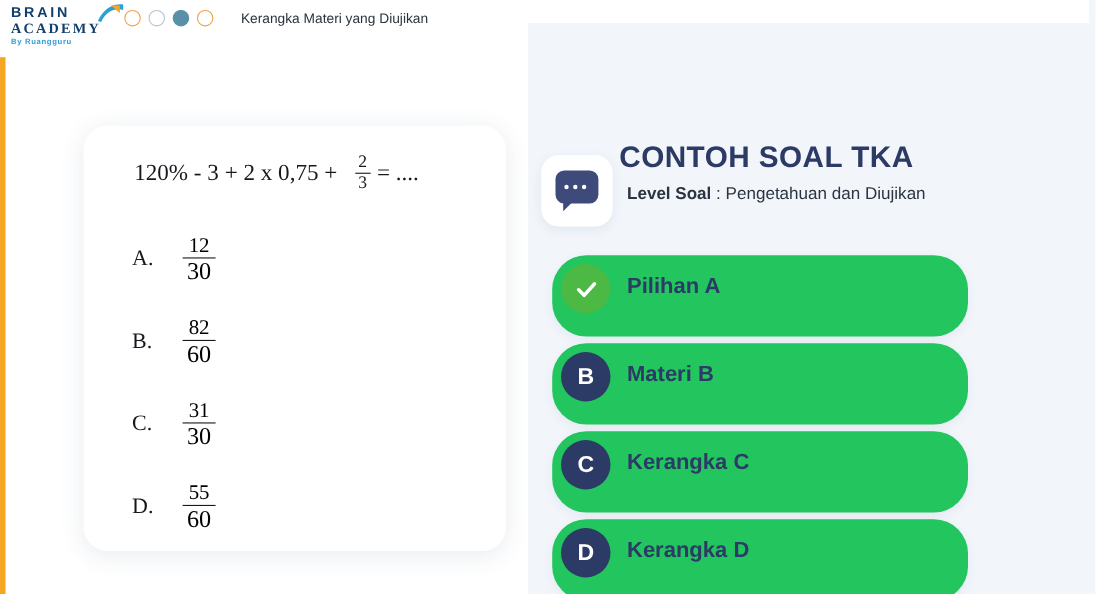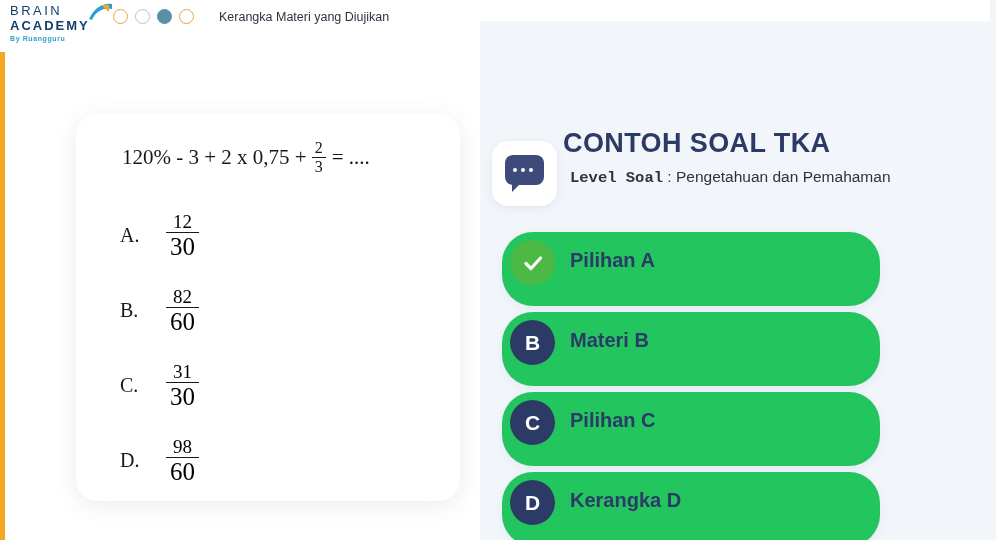--- a/index.html
+++ b/index.html
@@ -52,27 +52,27 @@
   .logo {
     position: absolute;
     left: 10px;
     top: 4px;
     width: 100px;
     height: 44px;
   }
   .logo-line1 {
     font-family: "Liberation Sans", sans-serif;
     font-size: 13px;
-    font-weight: normal;
+    font-weight: bold;
     letter-spacing: 2.5px;
     color: #123f6d;
     line-height: 14px;
   }
   .logo-line2 {
-    font-family: Liberation Sans, sans-serif;
+    font-family: Liberation Serif, serif;
     font-size: 13px;
     font-weight: bold;
     letter-spacing: 2.0px;
     color: #123f6d;
     line-height: 15px;
   }
   .logo-line3 {
     font-family: "Liberation Sans", sans-serif;
     font-size: 7px;
     font-weight: bold;
@@ -129,21 +129,21 @@
     position: absolute;
     left: 46px;
     top: 26px;
     display: flex;
     align-items: center;
     font-family: "Liberation Serif", serif;
     font-size: 21px;
     color: #16181d;
     white-space: nowrap;
   }
-  .equation .txt { margin-right: 5px; text-align: center; }
+  .equation .txt { margin-right: 16px; text-align: center; }
   .frac {
     display: inline-flex;
     flex-direction: column;
     align-items: center;
     justify-content: center;
     line-height: 1;
     font-family: "Liberation Serif", serif;
     vertical-align: middle;
   }
   .frac .num {
@@ -168,21 +168,21 @@
     align-items: center;
     height: 75px;
   }
   .option-letter {
     font-family: "Liberation Serif", serif;
     font-size: 20px;
     color: #16181d;
     width: 46px;
   }
   .option-frac .num { font-size: 19px; padding: 0 4px 1px 4px; }
-  .option-frac .den { font-size: 25px; padding: 1px 4px 0 4px; border-top: 1.5px solid #16181d; }
+  .option-frac .den { font-size: 22px; padding: 1px 4px 0 4px; border-top: 1.5px solid #16181d; }
 
   
   .right-panel {
     position: absolute;
     left: 480px;
     top: 0;
     width: 510px;
     height: 540px;
     background: #f2f6fb;
     margin-top: 21px;
@@ -240,21 +240,21 @@
     color: #2c3a66;
   }
   .meta {
     position: absolute;
     left: 90px;
     top: 145px;
     font-size: 15.5px;
     color: #2b3440;
     line-height: 21px;
   }
-  .meta b { font-weight: bold; font-family: Liberation Mono, monospace; }
+  .meta b { font-weight: bold; }
 
   .choice {
     position: absolute;
     left: 22px;
     width: 378px;
     height: 74px;
     background: #22c55e;
     border-radius: 31px;
     box-shadow: 0 3px 10px rgba(40, 70, 110, 0.07);
   }
@@ -346,21 +346,21 @@
         <span class="option-letter">C.</span>
         <span class="frac option-frac">
           <span class="num">31</span>
           <span class="den">30</span>
         </span>
       </div>
 
       <div class="option-row">
         <span class="option-letter">D.</span>
         <span class="frac option-frac">
-          <span class="num">98</span>
+          <span class="num">55</span>
           <span class="den">60</span>
         </span>
       </div>
 
     </div>
   </div>
 
   <div class="right-panel">
 
     <div class="header-icon">
@@ -371,41 +371,41 @@
             <span></span>
         </div>
       </div>
     </div>
 
     <div class="title">CONTOH SOAL TKA</div>
 
     <div class="meta">
       <div>
         <b>Level Soal</b>
-        <span>: Pengetahuan dan Pemahaman</span>
+        <span>: Pengetahuan dan Diujikan</span>
       </div>
     </div>
 
     <div class="choice" style="top:211px;">
       <div class="badge correct">
         <svg class="check-svg" width="26" height="26" viewBox="0 0 26 26">
           <path d="M6 13.5 L11 18.5 L20.5 8" fill="none" stroke="#ffffff" stroke-width="3.2" stroke-linecap="round" stroke-linejoin="round"></path>
         </svg>
       </div>
       <div class="label">Pilihan A</div>
     </div>
 
     <div class="choice" style="top:291px;">
       <div class="badge dark">B</div>
       <div class="label">Materi B</div>
     </div>
 
     <div class="choice" style="top:371px;">
       <div class="badge dark">C</div>
-      <div class="label">Pilihan C</div>
+      <div class="label">Kerangka C</div>
     </div>
 
     <div class="choice" style="top:451px;">
       <div class="badge dark">D</div>
       <div class="label">Kerangka D</div>
     </div>
 
   </div>
 
   <div class="right-stripe"></div>

